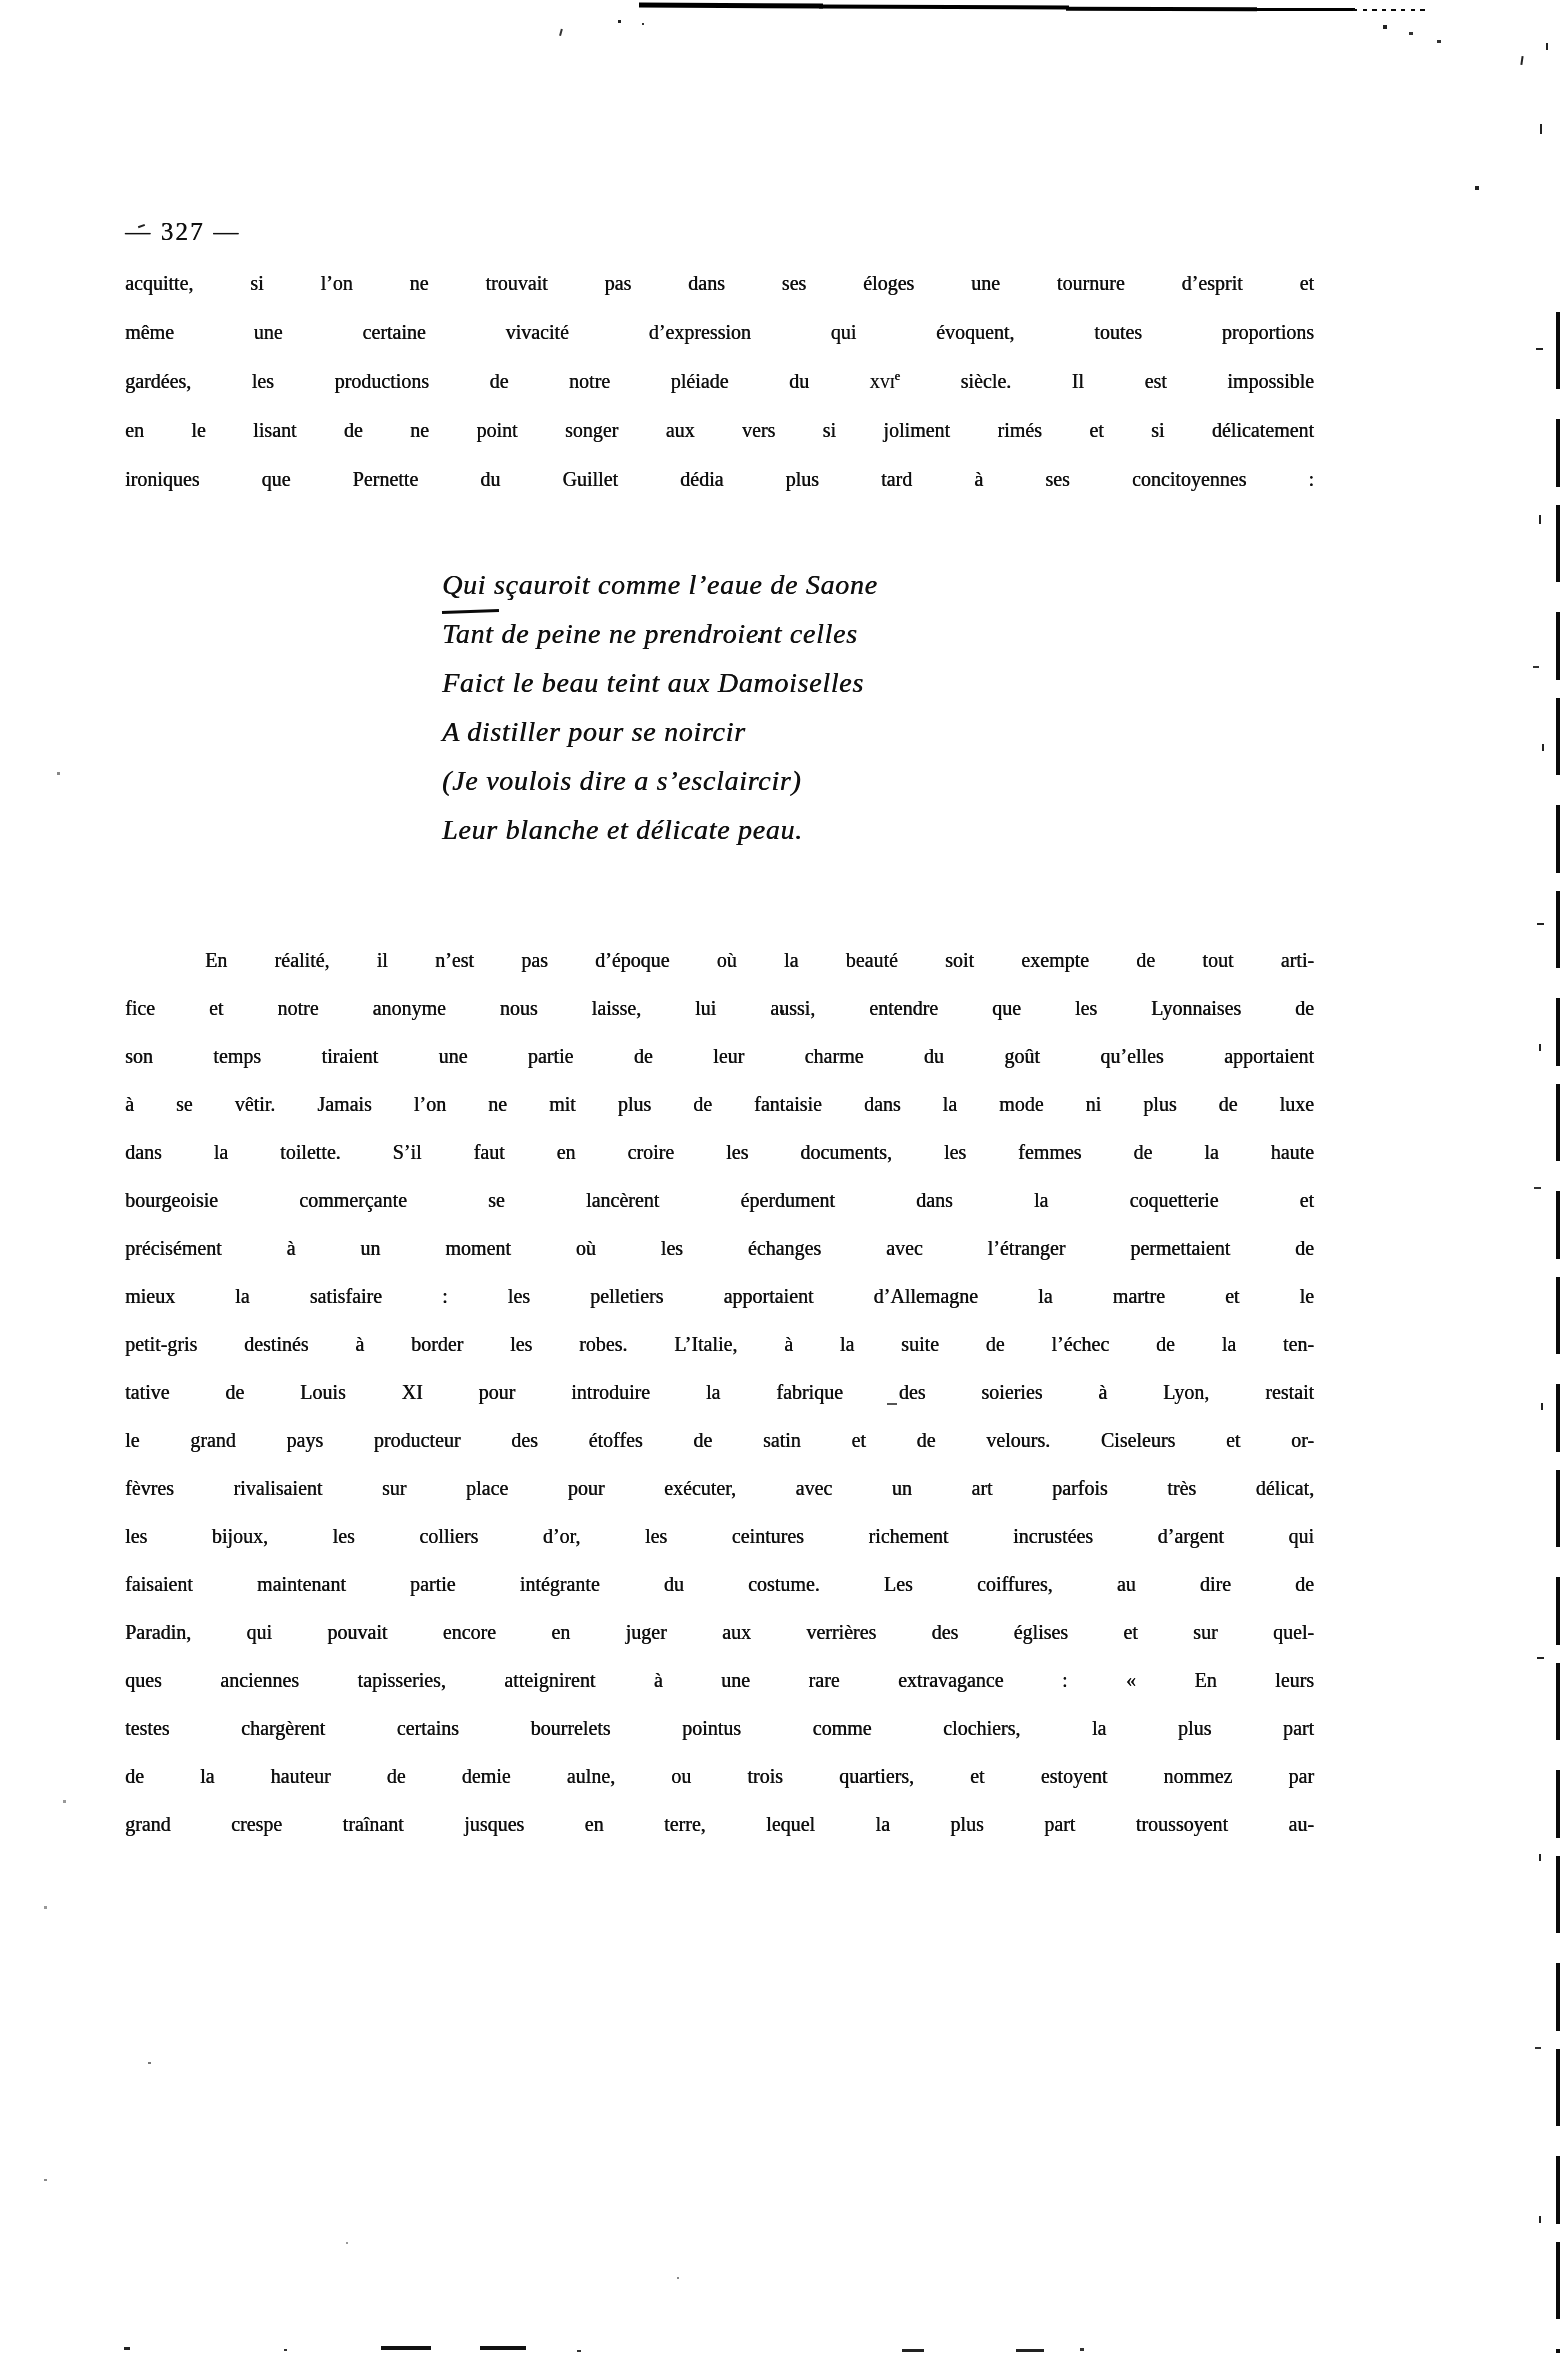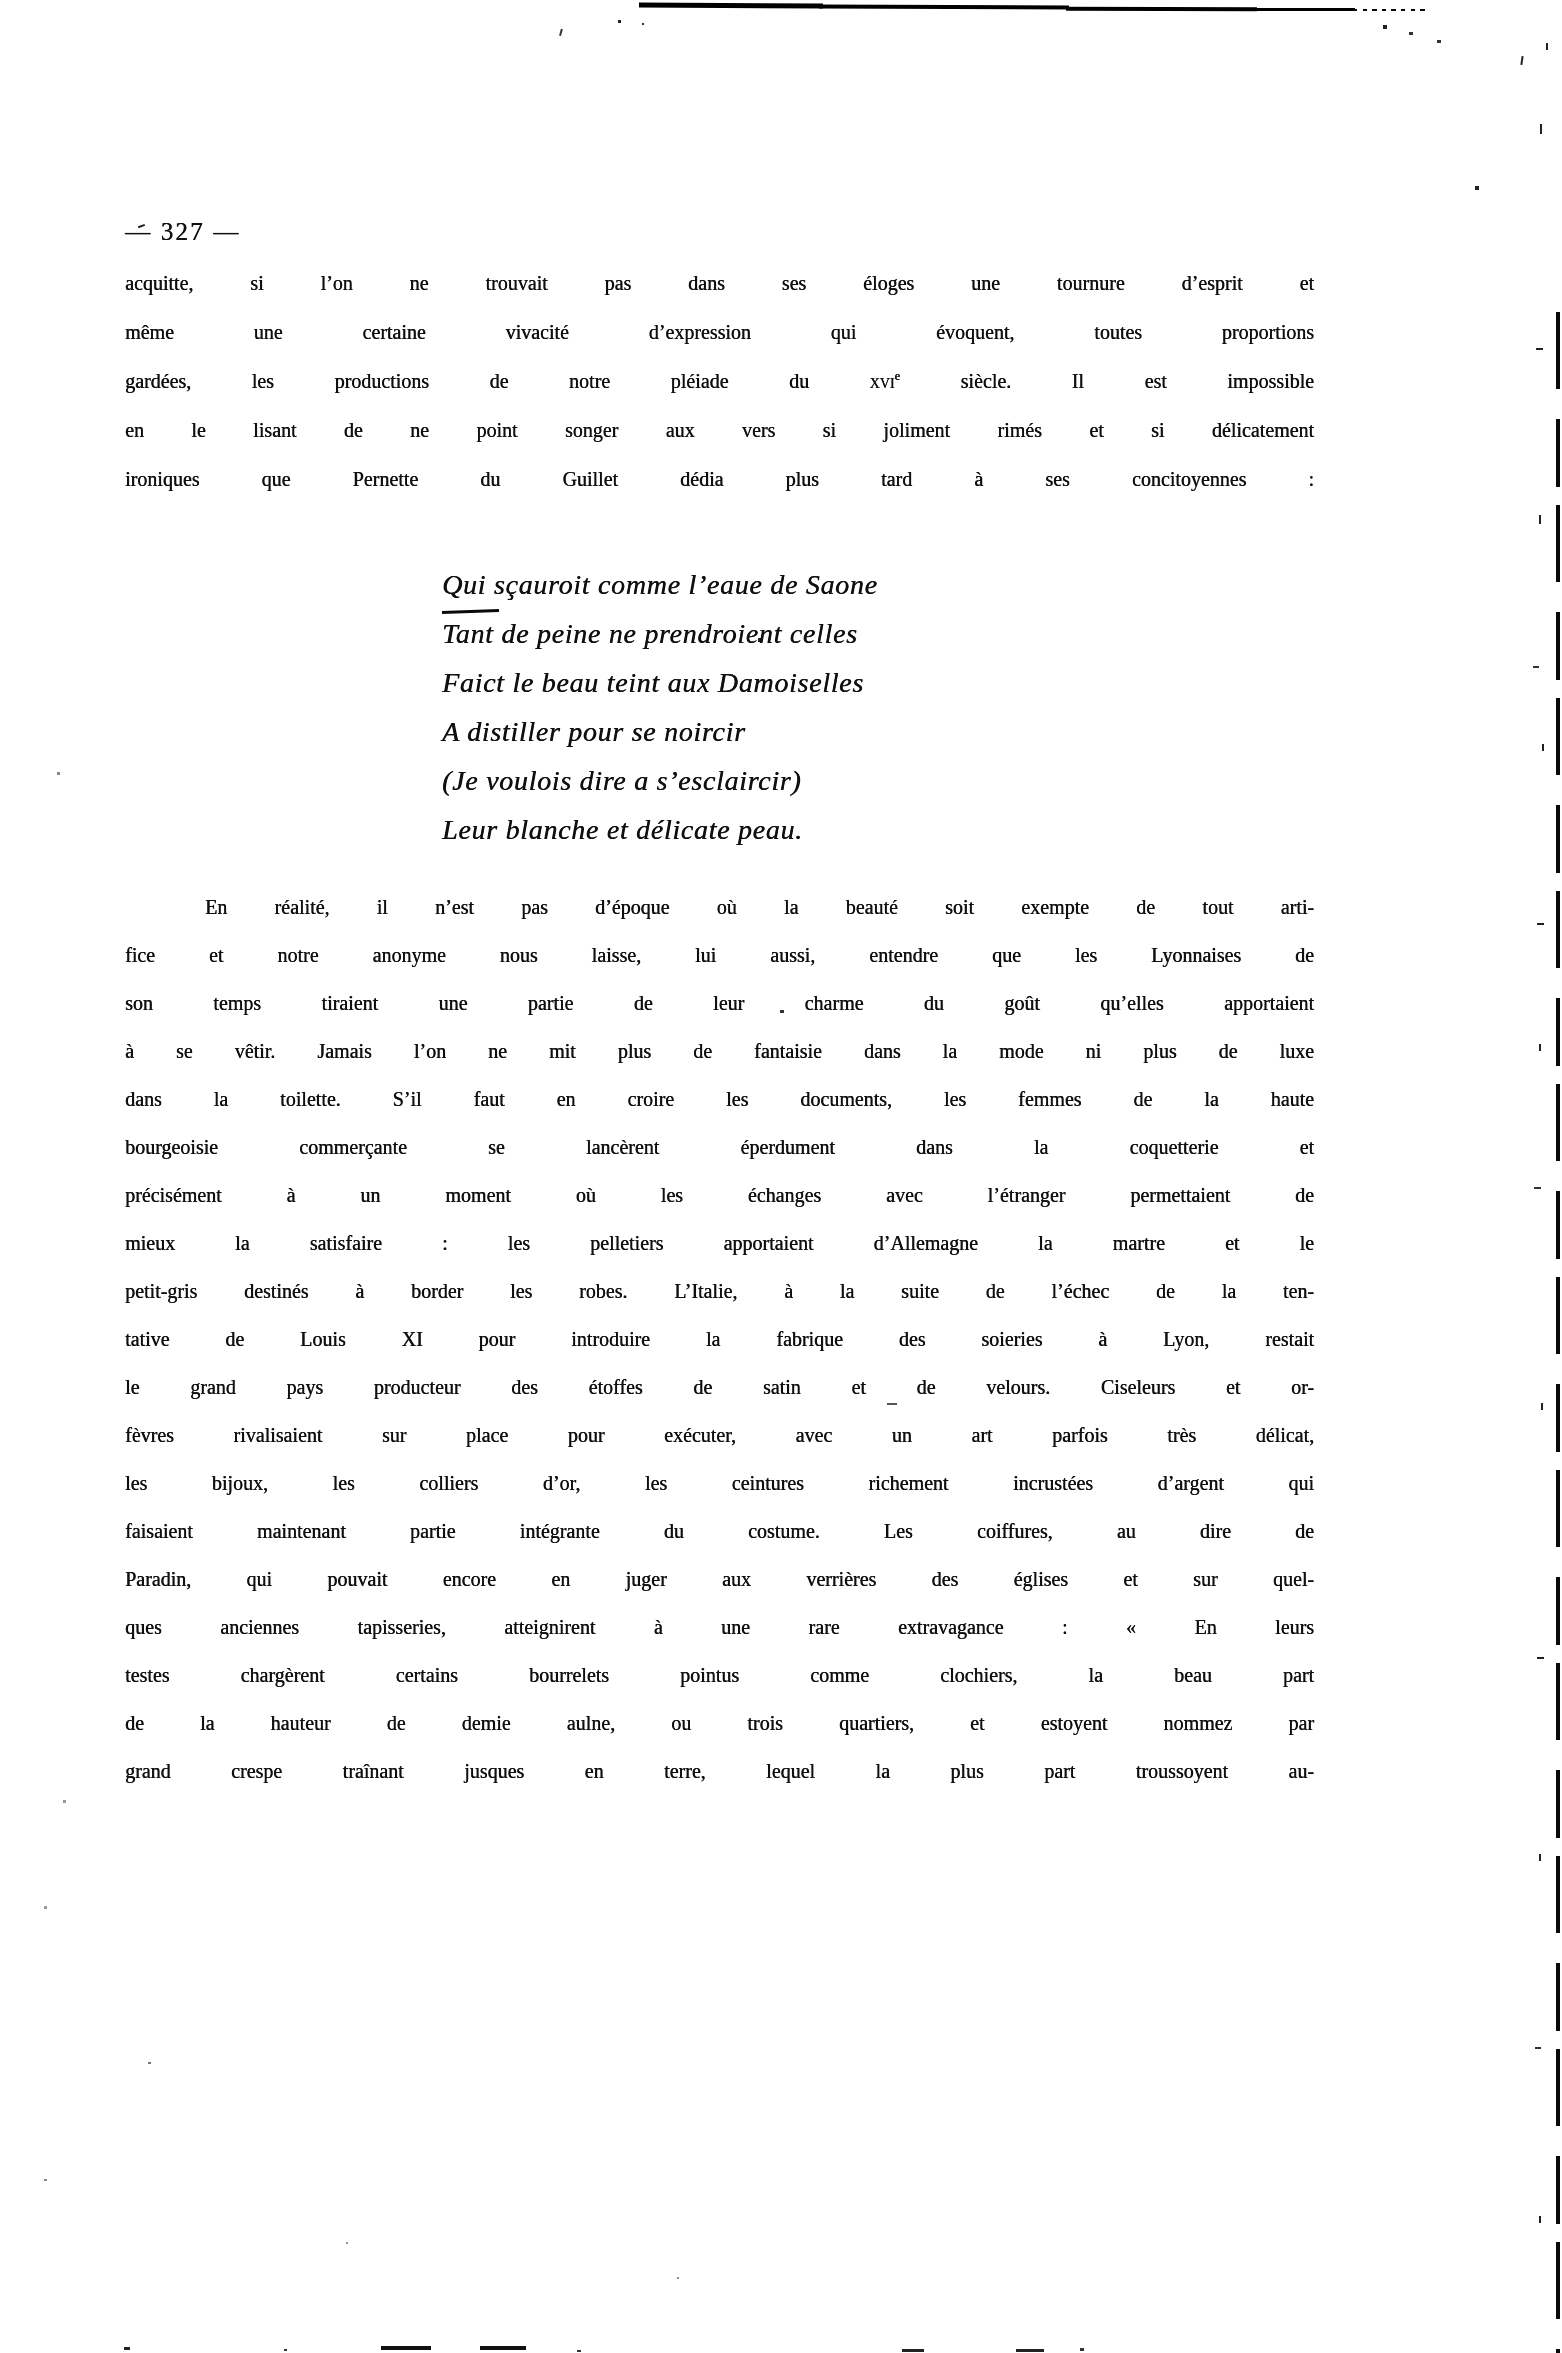--- a/index.html
+++ b/index.html
@@ -11,21 +11,21 @@
     font-family:"Liberation Serif","DejaVu Serif",serif;
     color:#101010;
   }
   .page-number {
     position:absolute; top:218px; left:125px; width:1189px;
     font-size:25px; letter-spacing:2.2px;
     text-shadow:0.4px 0 0 currentColor;
   }
   .para { position:absolute; left:125px; width:1189px; }
   #p1 { top:259px; }
-  #p2 { top:883px; }
+  #p2 { top:936px; }
   .line {
     height:49px; line-height:49px;
     font-size:20px;
     text-align:justify; text-align-last:justify;
     text-shadow:0.4px 0 0 currentColor;
     white-space:normal;
   }
   #p2 .line { height:48px; line-height:48px; }
   #p2 .line.indent { text-indent:80px; }
   .poem {
@@ -131,19 +131,19 @@
       <div class="line"><span>précisément à un moment où les échanges avec l’étranger permettaient de</span></div>
       <div class="line"><span>mieux la satisfaire : les pelletiers apportaient d’Allemagne la martre et le</span></div>
       <div class="line"><span>petit-gris destinés à border les robes. L’Italie, à la suite de l’échec de la ten-</span></div>
       <div class="line"><span>tative de Louis XI pour introduire la fabrique des soieries à Lyon, restait</span></div>
       <div class="line"><span>le grand pays producteur des étoffes de satin et de velours. Ciseleurs et or-</span></div>
       <div class="line"><span>fèvres rivalisaient sur place pour exécuter, avec un art parfois très délicat,</span></div>
       <div class="line"><span>les bijoux, les colliers d’or, les ceintures richement incrustées d’argent qui</span></div>
       <div class="line"><span>faisaient maintenant partie intégrante du costume. Les coiffures, au dire de</span></div>
       <div class="line"><span>Paradin, qui pouvait encore en juger aux verrières des églises et sur quel-</span></div>
       <div class="line"><span>ques anciennes tapisseries, atteignirent à une rare extravagance : « En leurs</span></div>
-      <div class="line"><span>testes chargèrent certains bourrelets pointus comme clochiers, la beau part</span></div>
+      <div class="line"><span>testes chargèrent certains bourrelets pointus comme clochiers, la plus part</span></div>
       <div class="line"><span>de la hauteur de demie aulne, ou trois quartiers, et estoyent nommez par</span></div>
       <div class="line"><span>grand crespe traînant jusques en terre, lequel la plus part troussoyent au-</span></div>
     </div>
 
 </div>
 
 
 </body></html>

